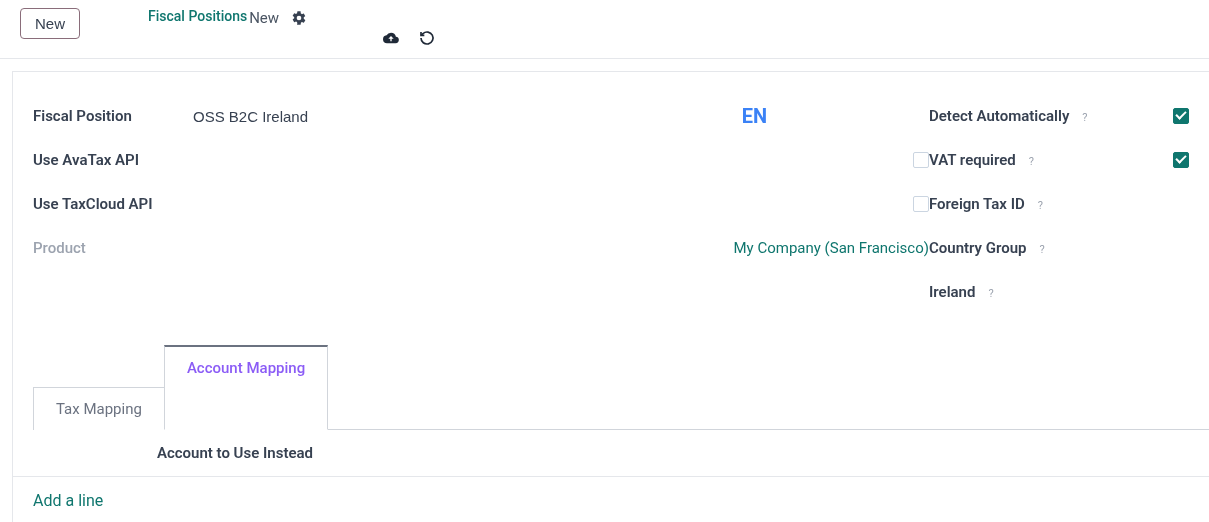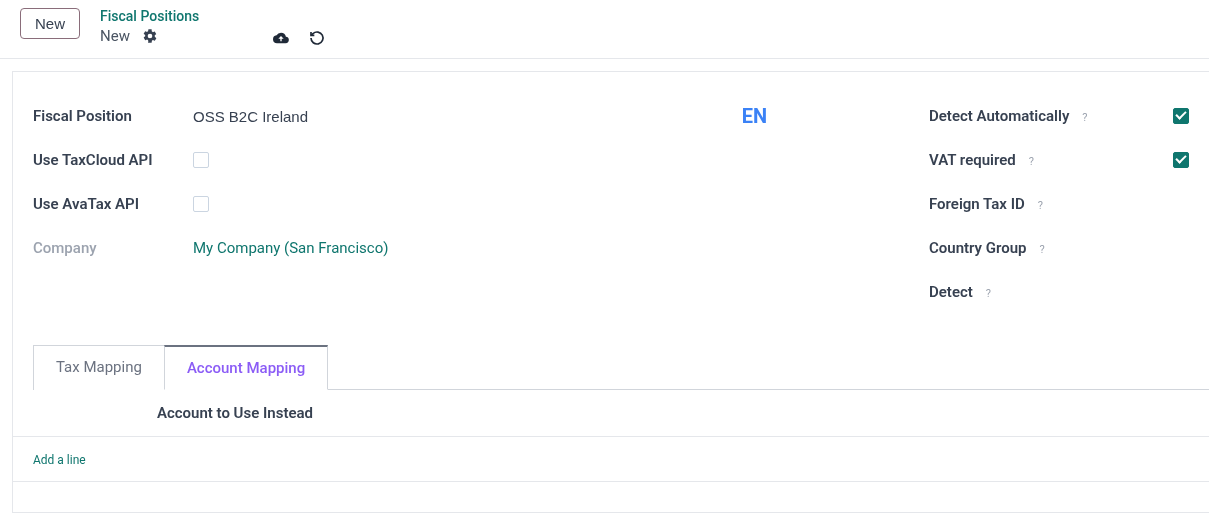--- a/index.html
+++ b/index.html
@@ -20,22 +20,22 @@
     border: 1.5px solid #8a6d7a;
     color: #374151;
     background: #fff;
     border-radius: 4px;
     padding: 6px 14px;
     font-size: 15px;
     cursor: pointer;
   }
   .breadcrumb-area {
     display: flex;
-    flex-direction: column;
     gap: 2px;
+    margin-left: 48px;
   }
   .breadcrumb-link {
     color: #0f766e;
     font-size: 14px;
     font-weight: 500;
     cursor: pointer;
   }
   .breadcrumb-row2 {
     display: flex;
     align-items: center;
@@ -78,20 +78,21 @@
   .col-left {
     flex: 1;
   }
   .col-right {
     width: 260px;
   }
   .field-row {
     display: flex;
     align-items: center;
     min-height: 44px;
+    justify-content: space-between;
   }
   .field-label {
     width: 160px;
     font-weight: 600;
     color: #374151;
     font-size: 15px;
   }
   .field-label.muted {
     color: #9ca3af;
     font-weight: 500;
@@ -179,20 +180,21 @@
     border-bottom: none;
     position: relative;
     bottom: -1px;
     background: #fff;
   }
   .tab.inactive {
     border: 1px solid #d1d5db;
     border-bottom: none;
     border-right: none;
     color: #6b7280;
+    margin-top: 42px;
   }
   .tab.active {
     border: 1px solid #d1d5db;
     border-bottom: 1px solid #fff;
     border-top: 2px solid #6b7280;
     color: #8b5cf6;
     font-weight: 500;
   }
   .table-header {
     display: flex;
@@ -205,21 +207,21 @@
     font-size: 15px;
   }
   .th-left { flex: 1; }
   .th-right { width: 280px; text-align: right; }
   .table-body {
     padding: 14px 20px;
     border-bottom: 1px solid #e5e7eb;
   }
   .add-line {
     color: #0f766e;
-    font-size: 12px;
+    font-size: 16px;
     cursor: pointer;
     margin-top: 17px;
   }
 </style>
 </head>
 <body>
 
 <div class="topbar">
   <button class="new-btn">New</button>
   <div class="breadcrumb-area">
@@ -252,29 +254,29 @@
 
 <div class="form-sheet">
   <div class="form-columns">
     <div class="col-left">
       <div class="field-row left-first-row">
         <span class="field-label">Fiscal Position</span>
         <input class="field-input" value="OSS B2C Ireland" style="">
         <span class="lang-badge">EN</span>
       </div>
       <div class="field-row">
+        <span class="field-label">Use AvaTax API</span>
+        <span class="checkbox"></span>
+      </div>
+      <div class="field-row">
         <span class="field-label">Use TaxCloud API</span>
         <span class="checkbox"></span>
       </div>
       <div class="field-row">
-        <span class="field-label">Use AvaTax API</span>
-        <span class="checkbox"></span>
-      </div>
-      <div class="field-row">
-        <span class="field-label muted">Company</span>
+        <span class="field-label muted">Product</span>
         <span class="link-val">My Company (San Francisco)</span>
       </div>
     </div>
 
     <div class="col-right">
       <div class="right-row">
         <span class="right-label">
           <span>Detect Automatically</span>
             <sup class="help-q">?</sup>
         </span>
@@ -296,21 +298,21 @@
       </div>
       <div class="right-row">
         <span class="right-label">
           <span>Country Group</span>
             <sup class="help-q">?</sup>
         </span>
         <span></span>
       </div>
       <div class="right-row">
         <span class="right-label">
-          <span>Detect</span>
+          <span>Ireland</span>
             <sup class="help-q">?</sup>
         </span>
         <span></span>
       </div>
     </div>
   </div>
 
   <div class="tabs">
     <div class="tab inactive">Tax Mapping</div>
     <div class="tab active">Account Mapping</div>

